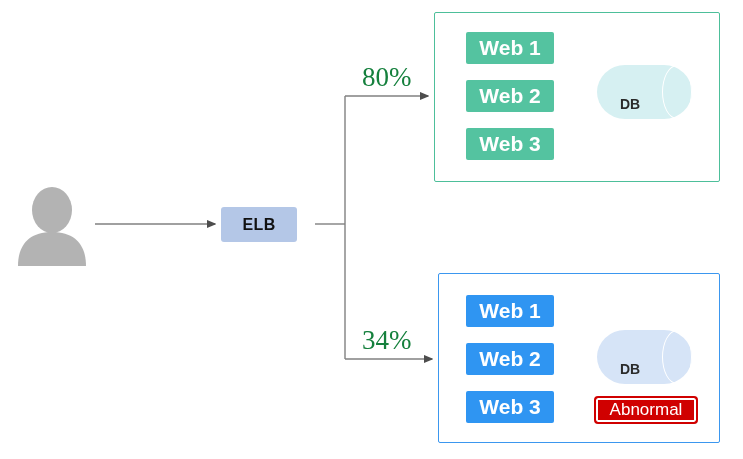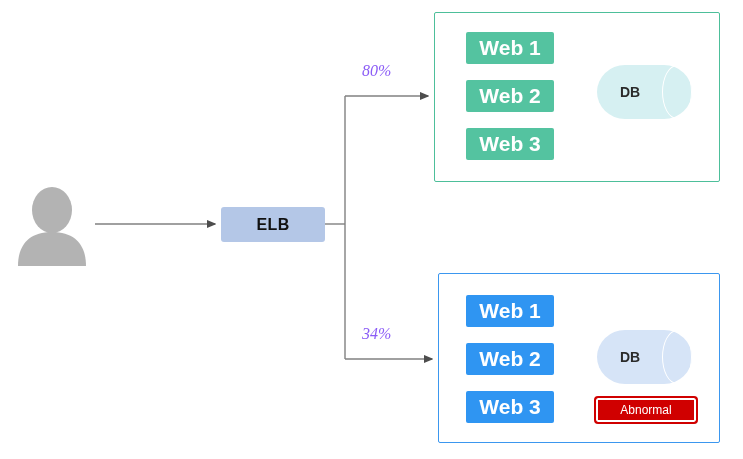--- a/index.html
+++ b/index.html
@@ -36,41 +36,40 @@
     top: 186px;
     width: 72px;
     height: 80px;
   }
 
   
   .elb-node {
     position: absolute;
     left: 221px;
     top: 207px;
-    width: 104px;
+    width: 76px;
     height: 35px;
     background: #b4c7e7;
     border-radius: 3px;
     display: flex;
     align-items: center;
     justify-content: center;
     font-size: 16px;
     font-weight: bold;
     color: #111111;
     letter-spacing: .4px;
   }
 
   
   .pct-label {
     position: absolute;
-    color: #8b5cf6;
-    font-size: 16px;
+    color: #15803d;
+    font-size: 27px;
     font-family: "Liberation Serif", serif;
     white-space: nowrap;
-    font-style: italic;
   }
   .pct-top    { left: 362px; top: 62px; }
   .pct-bottom { left: 362px; top: 325px; }
 
   
   .group {
     position: absolute;
     background: #ffffff;
     border-style: solid;
     border-width: 1.6px;
@@ -119,21 +118,21 @@
     position: absolute;
     right: 0; top: 0;
     width: 30px; height: 54px;
     border-radius: 50% / 50%;
     border: 1.4px solid #ffffff;
     box-sizing: border-box;
     background: transparent;
   }
   .db-cyl .cyl-text {
     position: absolute;
-    left: 0; top: 0;
+    left: 0; top: 12px;
     width: 66px; height: 54px;
     display: flex;
     align-items: center;
     justify-content: center;
     font-size: 14px;
     font-weight: bold;
     color: #2b2b2b;
     text-align: center;
   }
   .db-green .cyl-body { background: #d6f0f2; }
@@ -148,21 +147,21 @@
     height: 28px;
     background: #d00000;
     border: 2px solid #d00000;
     border-radius: 4px;
     box-shadow: inset 0 0 0 2px #ffffff;
     box-sizing: border-box;
     display: flex;
     align-items: center;
     justify-content: center;
     color: #ffffff;
-    font-size: 12px;
+    font-size: 17px;
     font-family: "Liberation Sans", sans-serif;
   }
 </style>
 </head>
 <body>
 
 <div id="canvas">
 
   <svg id="wires" viewBox="0 0 743 459" xmlns="http://www.w3.org/2000/svg">
     <defs>

